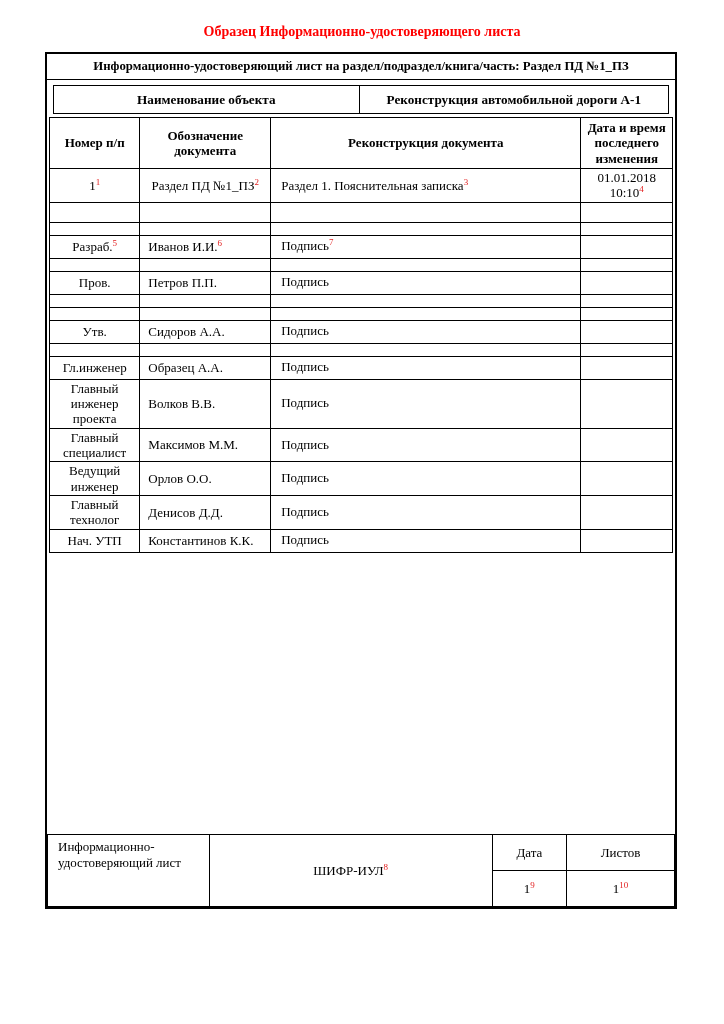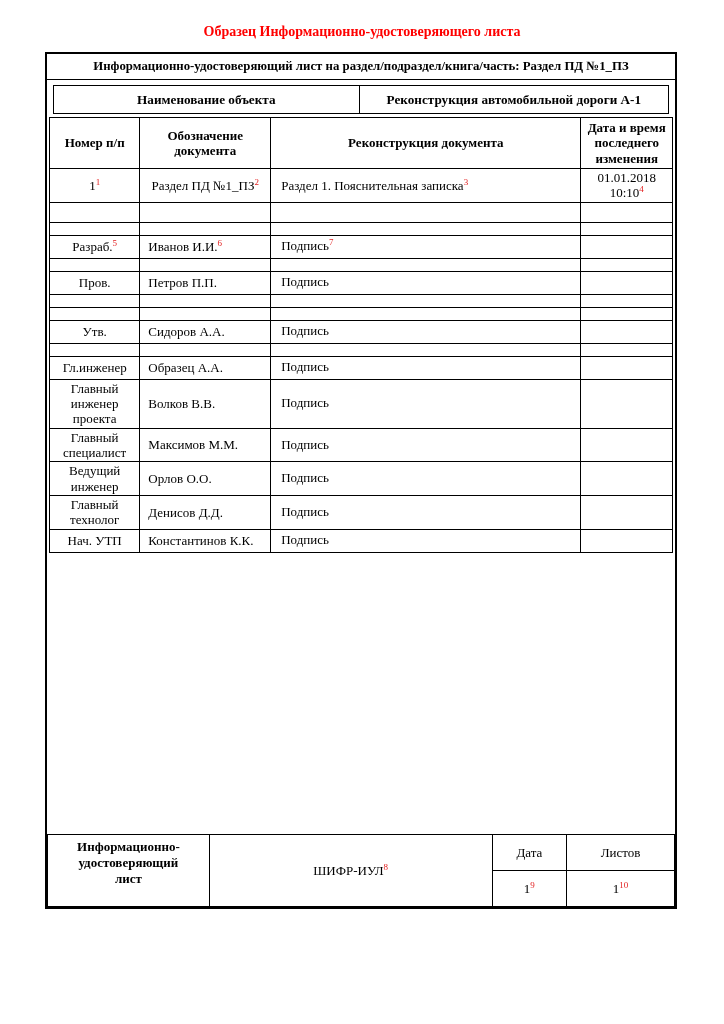--- a/index.html
+++ b/index.html
@@ -61,21 +61,21 @@
   .sig-row .name { text-align:left; padding:1px 3px 1px 8px; }
   .sig-row .sig  { text-align:left; padding:0 3px 1px 10px; }
   sup.rsup { color:#e32222; font-size:9px; line-height:0; }
 
   .footer-table {
     margin-top:auto;
     width:100%; font-size:13px;
   }
   .footer-table td { border:1px solid #000; }
   .fc1 { width:25.8%; } .fc2 { width:45.1%; } .fc3 { width:11.9%; } .fc4 { width:17.2%; }
-  .ft-doc   { vertical-align:top; text-align:center; padding:4px 25px;font-weight:bold; }
+  .ft-doc   { vertical-align:top; text-align:left; padding:4px 10px; }
   .ft-cipher{ vertical-align:middle; text-align:center; }
   .ft-h { height:36px; text-align:center; vertical-align:middle; }
   .ft-v { height:36px; text-align:center; vertical-align:middle; }
 </style>
 </head>
 <body>
 
 <div class="page-title">Образец Информационно-удостоверяющего листа</div>
 
 <div class="frame">

